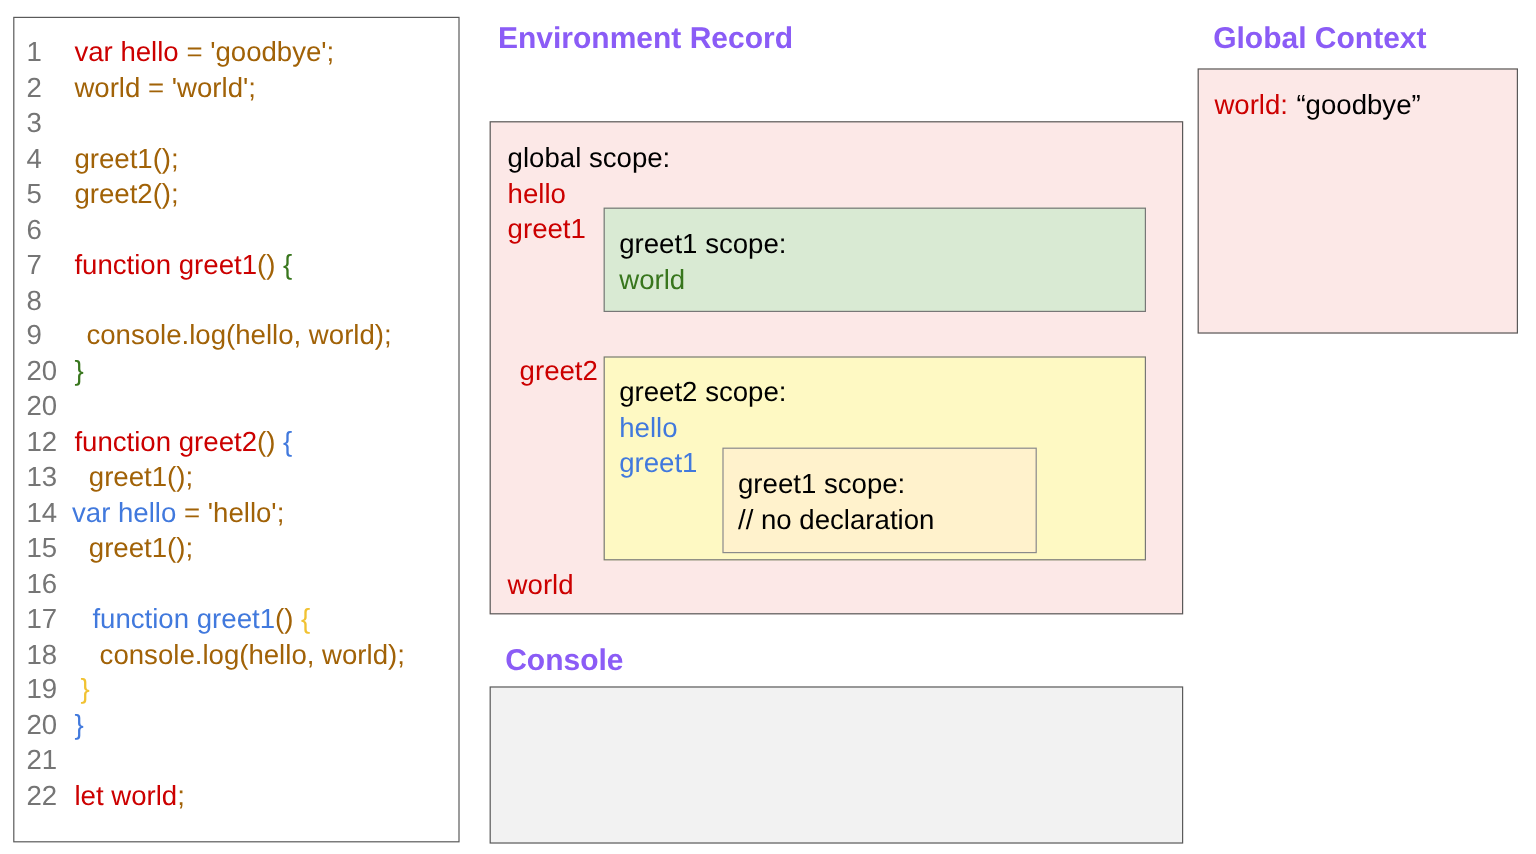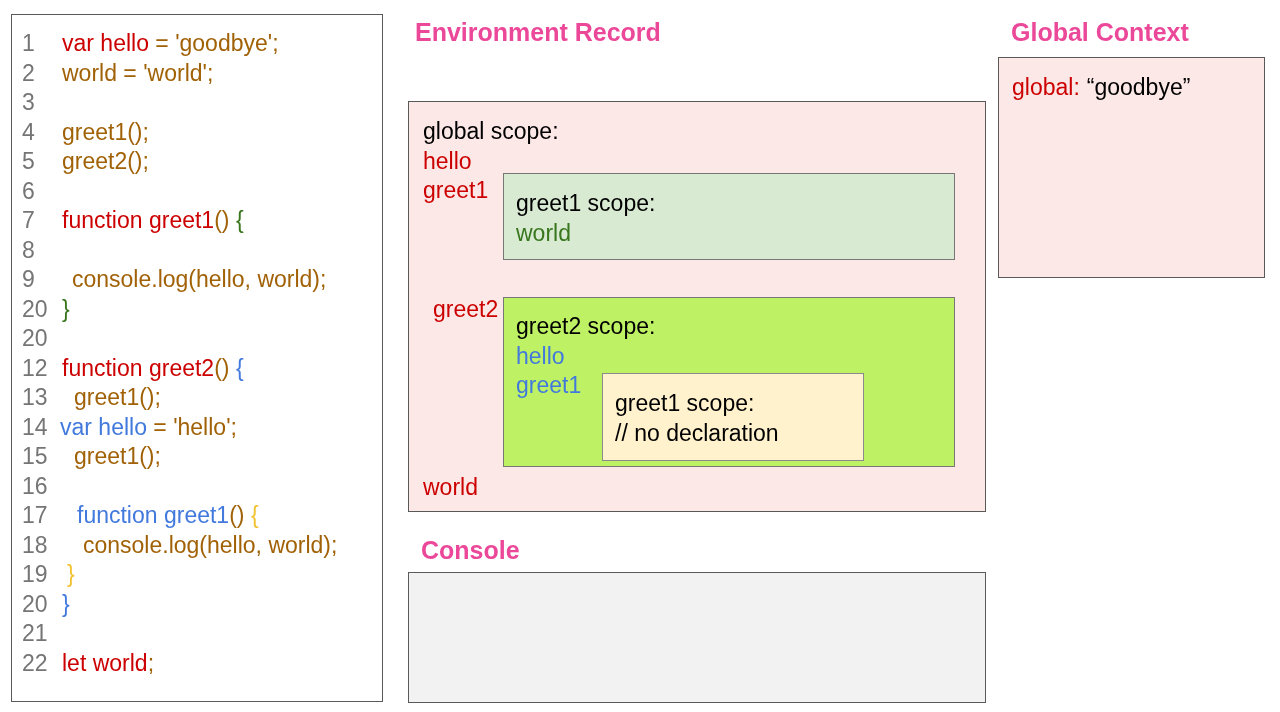--- a/index.html
+++ b/index.html
@@ -5,21 +5,21 @@
   html,body { margin:0; padding:0; }
   body {
     width:1280px; height:712px;
     background:#ffffff;
     font-family:"Liberation Sans", sans-serif;
     position:relative;
     overflow:hidden;
     color:#000;
   }
   .abs { position:absolute; }
-  .heading { font-size:25px; font-weight:bold; color:#ec4899; white-space:nowrap; }
+  .heading { font-size:25px; font-weight:bold; color:#8b5cf6; white-space:nowrap; }
   .txt { font-size:23px; line-height:29.5px; white-space:pre; }
 
   
   #code-panel {
     left:11px; top:14px; width:372px; height:688px;
     border:1.5px solid #5a5a5a; box-sizing:border-box;
     background:#ffffff;
     padding-top:14px;
   }
   .code-line { display:flex; height:29.5px; font-size:23px; line-height:29.5px; padding-left:10px; white-space:pre; }
@@ -38,21 +38,21 @@
     background:#fce8e7; border:1.5px solid #595959; box-sizing:border-box;margin-top:44px;
   }
   .scope-box { box-sizing:border-box; position:absolute; }
   #greet1-scope-box {
     left:94px; top:71px; width:452px; height:87px;
     background:#d9ead3; border:1.5px solid #777777;
     padding:15px 0 0 12px;
   }
   #greet2-scope-box {
     left:94px; top:195px; width:452px; height:170px;
-    background:#bef264; border:1.5px solid #777777;
+    background:#fef9c3; border:1.5px solid #777777;
     padding:14px 0 0 12px;
   }
   #inner-greet1-scope-box {
     left:98px; top:75px; width:262px; height:88px;
     background:#fff2cc; border:1.5px solid #8a8a8a;
     padding:15px 0 0 12px;
   }
 
   
   #console-box {
@@ -123,14 +123,14 @@
     </div>
   </div>
 
 </div>
 
 <div class="abs heading" style="left:421px; top:536px;">Console</div>
 <div id="console-box" class="abs"></div>
 
 <div class="abs heading" style="left:1011px; top:18px;">Global Context</div>
 <div id="global-box" class="abs">
-  <div class="txt"><span class="t-red inline">global:</span><span class="inline val-gap">“goodbye”</span></div>
+  <div class="txt"><span class="t-red inline">world:</span><span class="inline val-gap">“goodbye”</span></div>
 </div>
 
 </body></html>

